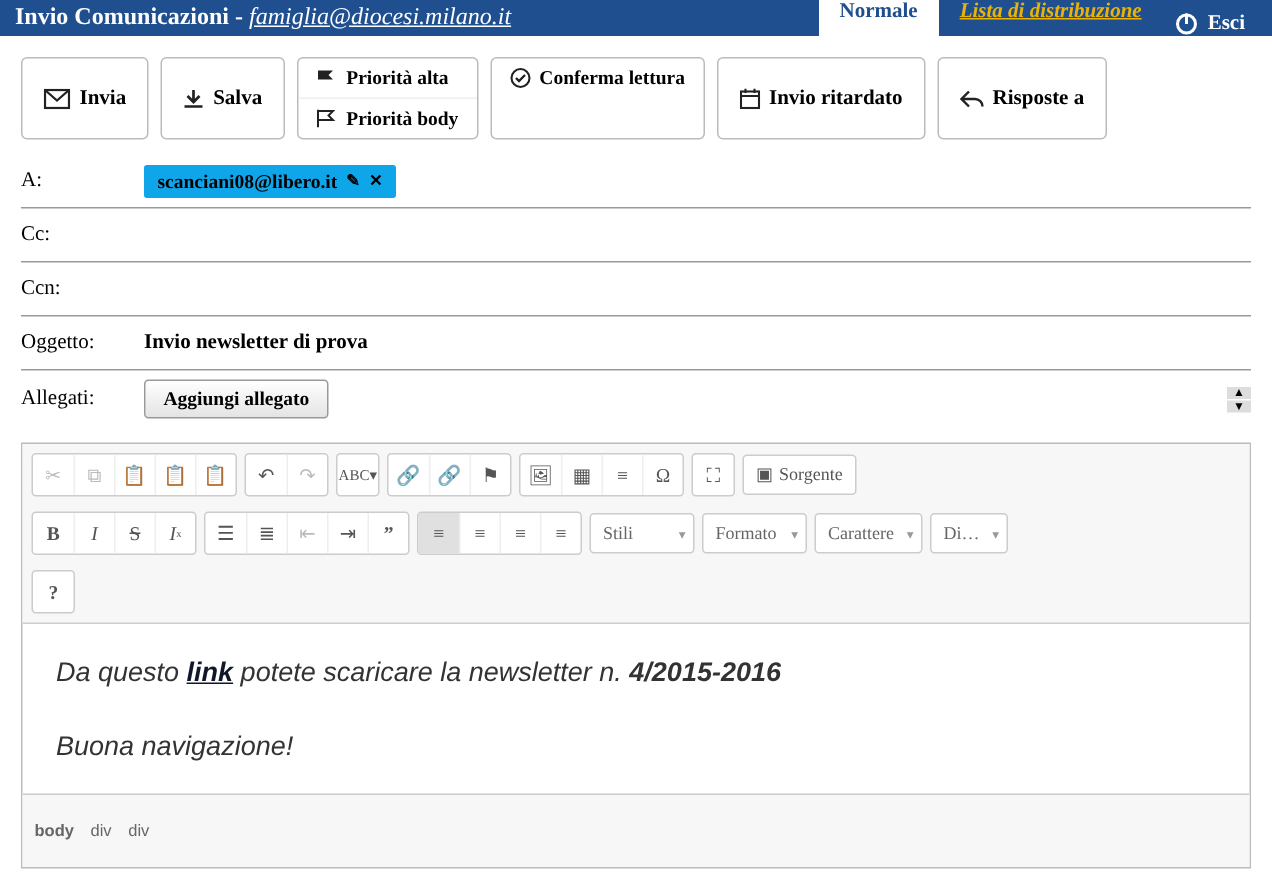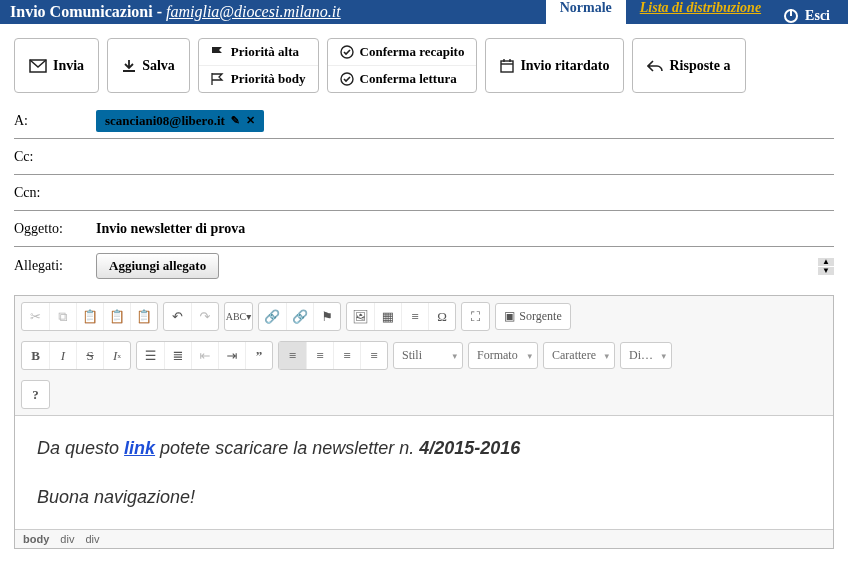--- a/index.html
+++ b/index.html
@@ -13,39 +13,39 @@
 .exit{display:flex;align-items:center;gap:6px;padding:0 8px;color:#fff;font-weight:bold;cursor:pointer}
 .toolbar{display:flex;gap:8px;padding:14px 14px 6px 14px;flex-wrap:wrap}
 .btn{border:1px solid #bbb;background:#fff;border-radius:4px;padding:10px 14px;font-family:inherit;font-size:14px;font-weight:bold;cursor:pointer;display:flex;align-items:center;gap:6px;white-space:nowrap}
 .btn-group{border:1px solid #bbb;border-radius:4px;display:flex;flex-direction:column}
 .btn-group .sub{padding:5px 12px;font-weight:bold;display:flex;align-items:center;gap:6px;cursor:pointer;font-size:13px}
 .btn-group .sub + .sub{border-top:1px solid #eee}
 .fields{padding:4px 14px}
 .row{display:flex;align-items:center;border-bottom:1px solid #999;padding:6px 0;min-height:36px}
 .row.noborder{border-bottom:none}
 .row .label{width:82px;font-size:14px}
-.chip{background:#0369a1;padding:3px 9px;border-radius:2px;font-weight:bold;font-size:13px;display:inline-flex;align-items:center;gap:6px}
+.chip{background:#0ea5e9;padding:3px 9px;border-radius:2px;font-weight:bold;font-size:13px;display:inline-flex;align-items:center;gap:6px}
 .chip .chip-a{cursor:pointer;font-size:11px}
 .subject-val{font-weight:bold;font-size:14px}
 .attach-btn{border:1px solid #999;background:linear-gradient(#fff,#e4e4e4);padding:4px 12px;border-radius:3px;font-family:inherit;font-weight:bold;font-size:13px;cursor:pointer}
 .spinner{margin-left:auto;width:16px;display:flex;flex-direction:column;gap:1px}
 .spinner span{font-size:8px;background:#ddd;text-align:center;line-height:8px;cursor:pointer}
 .editor{margin:6px 14px 0 14px;border:1px solid #bbb;background:#fff}
 .ed-toolbar{background:#f7f7f7;border-bottom:1px solid #ccc;padding:6px 6px;display:flex;flex-wrap:wrap;gap:5px;align-items:center}
 .ed-group{display:flex;border:1px solid #ccc;border-radius:3px;background:#fff}
 .ed-btn{width:27px;height:27px;display:flex;align-items:center;justify-content:center;cursor:pointer;font-size:13px;color:#555}
 .ed-btn.disabled{color:#bbb;cursor:default}
 .ed-btn + .ed-btn{border-left:1px solid #eee}
 .ed-btn.active{background:#e0e0e0}
 .ed-select{border:1px solid #ccc;border-radius:3px;background:#fff;height:27px;padding:0 18px 0 8px;font-size:12px;color:#666;display:flex;align-items:center;position:relative;cursor:pointer;min-width:70px}
 .ed-select::after{content:"▾";position:absolute;right:5px;font-size:9px;color:#999}
 .ed-src{border:1px solid #ccc;border-radius:3px;background:#fff;height:27px;padding:0 8px;display:flex;align-items:center;gap:4px;cursor:pointer;font-size:12px;color:#555}
 .ed-body{padding:22px 22px;font-style:italic;font-size:18px;color:#333;height:113px;overflow-y:scroll;font-family:Verdana,Geneva,sans-serif;position:relative}
-.ed-body a{color:#1d4ed8;font-weight:bold;text-decoration:underline}
-.ed-path{background:#f7f7f7;border-top:1px solid #ccc;padding:3px 8px;font-size:11px;color:#666;font-family:Arial,sans-serif}
+.ed-body a{color:#0f172a;font-weight:bold;text-decoration:underline}
+.ed-path{background:#f7f7f7;border-top:1px solid #ccc;padding:18px 8px;font-size:11px;color:#666;font-family:Arial,sans-serif}
 .ed-path span{margin-right:8px;cursor:pointer}
 .ed-path span:first-child{font-weight:bold}
 svg{display:block}
 .sep{width:100%;height:0}
 </style>
 </head>
 <body>
 
 <div class="header">
   <span class="header-title">
@@ -105,29 +105,20 @@
     </div>
   </div>
   <div class="btn-group">
     <div class="sub">
       <span>
           <svg width="14" height="14" viewBox="0 0 14 14">
             <circle cx="7" cy="7" r="6" fill="none" stroke="#222" stroke-width="1.4"></circle>
             <path d="M4 7 l2 2 l4 -4" fill="none" stroke="#222" stroke-width="1.6"></path>
           </svg>
         </span>
-      <span>Conferma recapito</span>
-    </div>
-    <div class="sub">
-      <span>
-          <svg width="14" height="14" viewBox="0 0 14 14">
-            <circle cx="7" cy="7" r="6" fill="none" stroke="#222" stroke-width="1.4"></circle>
-            <path d="M4 7 l2 2 l4 -4" fill="none" stroke="#222" stroke-width="1.6"></path>
-          </svg>
-        </span>
       <span>Conferma lettura</span>
     </div>
   </div>
   <button class="btn">
     <span>
         <svg width="14" height="14" viewBox="0 0 14 14">
           <rect x="1" y="2" width="12" height="11" fill="none" stroke="#222" stroke-width="1.4"></rect>
           <line x1="1" y1="5" x2="13" y2="5" stroke="#222" stroke-width="1.4"></line>
           <line x1="4" y1="0" x2="4" y2="3" stroke="#222" stroke-width="1.4"></line>
           <line x1="10" y1="0" x2="10" y2="3" stroke="#222" stroke-width="1.4"></line>

